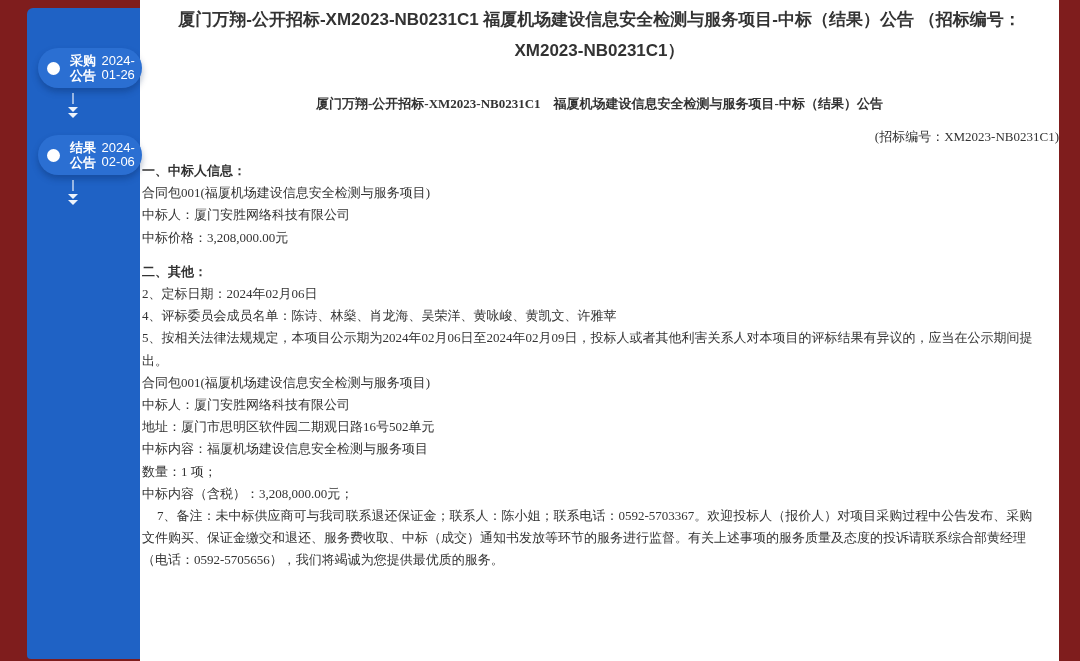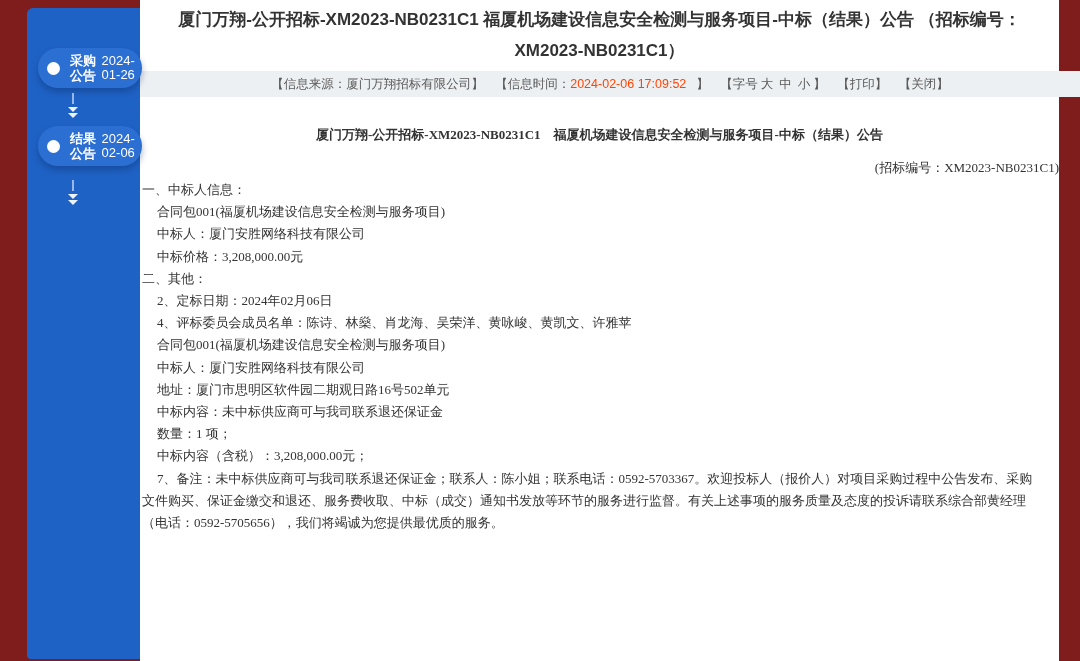--- a/index.html
+++ b/index.html
@@ -20,22 +20,22 @@
   .time-red{color:#ff4400;}
   .time-suffix{margin-left:10px;}
   .szlink{margin:0 3px;color:#595959;text-decoration:none;cursor:pointer;}
   .barlink{margin:0 4px;color:#595959;text-decoration:none;cursor:pointer;}
 
   
   .doc{font-family:"Liberation Serif","DejaVu Serif",serif;color:#333;}
   .doc-heading{margin-top:27px;padding:0 6px;text-align:center;font-size:13px;line-height:22px;font-weight:bold;}
   .doc-subheading{margin-top:11px;text-align:right;font-size:13px;line-height:22px;}
   .doc-body{margin-top:0;padding:0 14px 0 2px;font-size:13px;line-height:22.2px;}
-  .doc-line.head{font-weight:normal;}
-  .doc-line.item{margin-left:15px;}
+  .doc-line.head{font-weight:bold;margin-top:12px;}
+  .doc-line.item{}
   .doc-line.note{text-indent:15px;}
 
   
   .sidebar{position:absolute;left:27px;top:8px;width:113px;height:651px;background:#1f62c5;
     border-radius:6px 0 0 4px;}
   .tl-item{position:absolute;left:11px;right:-2px;height:40px;background:#2b6fd2;border-radius:20px;
     box-shadow:0 4px 6px rgba(8,40,95,.35);display:flex;align-items:center;cursor:pointer;}
   .tl-dot{width:13px;height:13px;border-radius:50%;background:#ffffff;margin-left:9px;flex:0 0 auto;}
   .tl-texts{display:flex;flex-direction:row;margin-left:10px;color:#fff;}
   .tl-label{font-size:13px;font-weight:bold;line-height:15px;}
@@ -49,43 +49,37 @@
 </style>
 </head>
 <body>
 
 <div class="page">
 
   <div class="content-card">
 
     <h1 class="page-title">厦门万翔-公开招标-XM2023-NB0231C1 福厦机场建设信息安全检测与服务项目-中标（结果）公告 （招标编号：XM2023-NB0231C1）</h1>
 
-    <div class="info-bar">
-      <span class="seg">【信息来源：厦门万翔招标有限公司】</span>
-      <span class="seg"><span>【信息时间：</span><span class="time-red">2024-02-06 17:09:52</span><span class="time-suffix">】</span></span>
-      <span class="seg"><span>【字号</span><a class="szlink">大</a><a class="szlink">中</a><a class="szlink">小</a><span>】</span></span>
-      <a class="barlink">【打印】</a>
-      <a class="barlink">【关闭】</a>
-    </div>
 
     <div class="doc">
       <div class="doc-heading">厦门万翔-公开招标-XM2023-NB0231C1　福厦机场建设信息安全检测与服务项目-中标（结果）公告</div>
       <div class="doc-subheading">(招标编号：XM2023-NB0231C1)</div>
       <div class="doc-body">
           <div class="doc-line head">一、中标人信息：</div>
           <div class="doc-line item">合同包001(福厦机场建设信息安全检测与服务项目)</div>
           <div class="doc-line item">中标人：厦门安胜网络科技有限公司</div>
           <div class="doc-line item">中标价格：3,208,000.00元</div>
           <div class="doc-line head">二、其他：</div>
           <div class="doc-line item">2、定标日期：2024年02月06日</div>
           <div class="doc-line item">4、评标委员会成员名单：陈诗、林燊、肖龙海、吴荣洋、黄咏峻、黄凯文、许雅苹</div>
+          <div class="doc-line item">5、按相关法律法规规定，本项目公示期为2024年02月06日至2024年02月09日，投标人或者其他利害关系人对本项目的评标结果有异议的，应当在公示期间提出。</div>
           <div class="doc-line item">合同包001(福厦机场建设信息安全检测与服务项目)</div>
           <div class="doc-line item">中标人：厦门安胜网络科技有限公司</div>
           <div class="doc-line item">地址：厦门市思明区软件园二期观日路16号502单元</div>
-          <div class="doc-line item">中标内容：未中标供应商可与我司联系退还保证金</div>
+          <div class="doc-line item">中标内容：福厦机场建设信息安全检测与服务项目</div>
           <div class="doc-line item">数量：1 项；</div>
           <div class="doc-line item">中标内容（含税）：3,208,000.00元；</div>
           <div class="doc-line note">7、备注：未中标供应商可与我司联系退还保证金；联系人：陈小姐；联系电话：0592-5703367。欢迎投标人（报价人）对项目采购过程中公告发布、采购文件购买、保证金缴交和退还、服务费收取、中标（成交）通知书发放等环节的服务进行监督。有关上述事项的服务质量及态度的投诉请联系综合部黄经理（电话：0592-5705656），我们将竭诚为您提供最优质的服务。</div>
         </div>
     </div>
 
   </div>
 
   <div class="sidebar">
 
@@ -98,21 +92,21 @@
     </div>
 
     <div class="tl-arrow" style="top:85px;">
       <span class="inner">
           <span class="dash"></span>
           <span class="tri"></span>
           <span class="tri"></span>
         </span>
     </div>
 
-    <div class="tl-item" style="top:118px;">
+    <div class="tl-item" style="top:127px;">
       <span class="tl-dot"></span>
       <span class="tl-texts">
         <span class="tl-label">结果公告</span>
         <span class="tl-date">2024-02-06</span>
       </span>
     </div>
 
     <div class="tl-arrow" style="top:172px;">
       <span class="inner">
           <span class="dash"></span>

